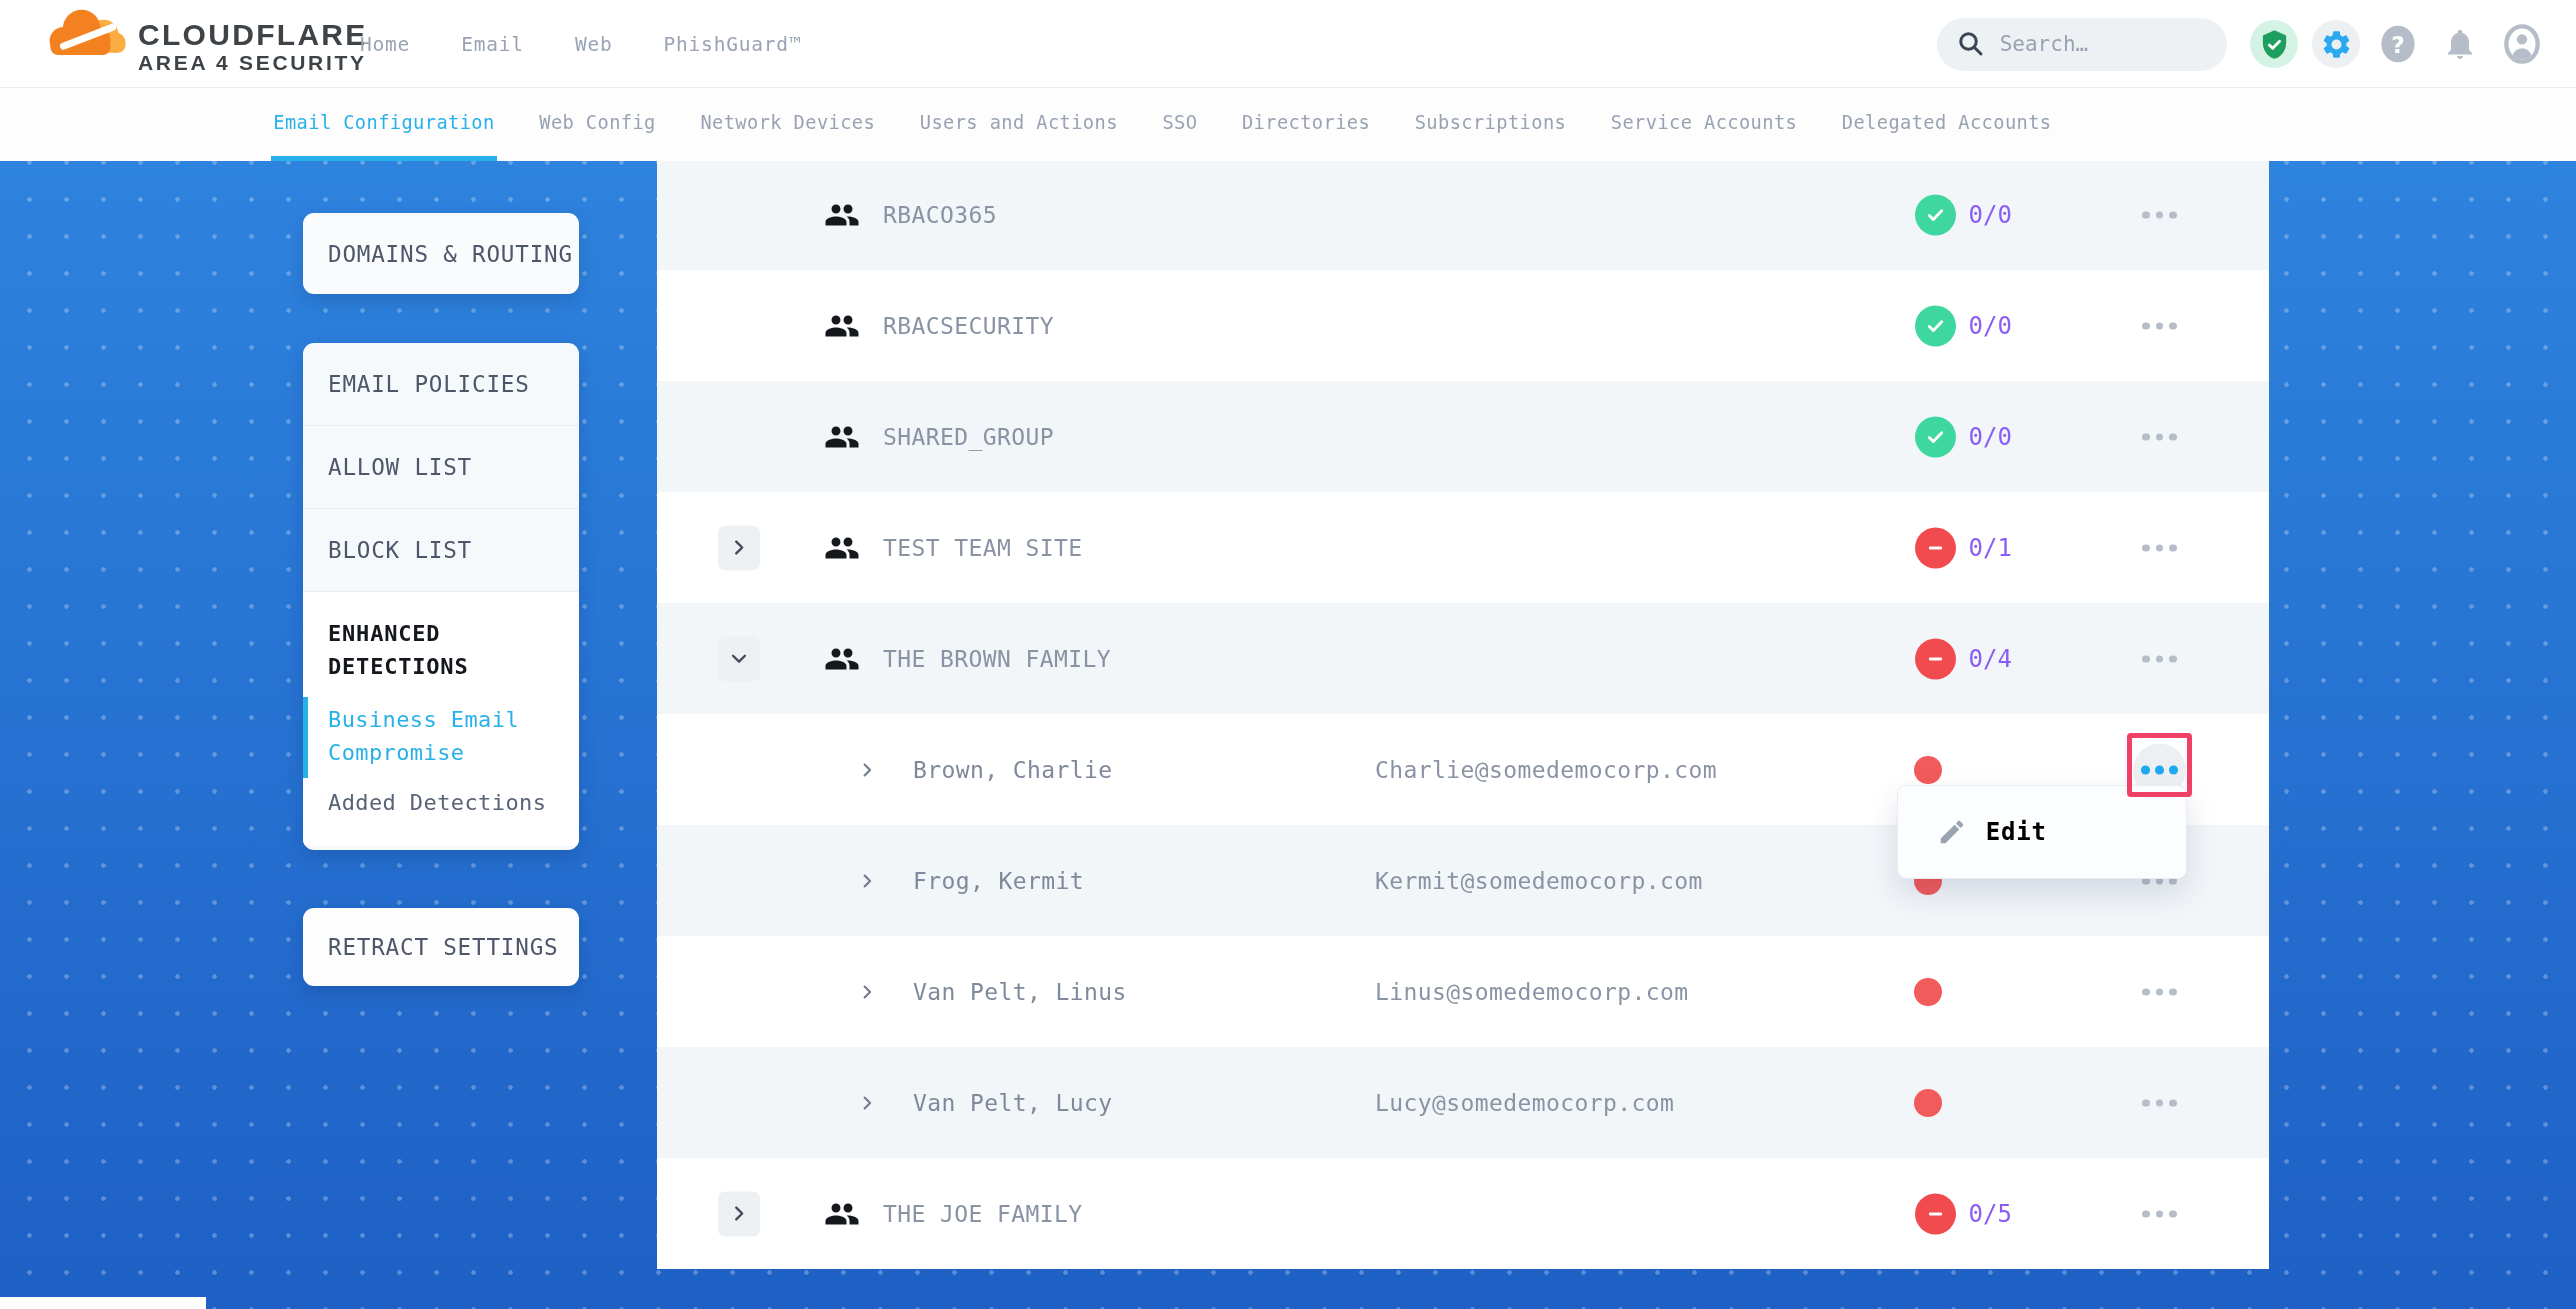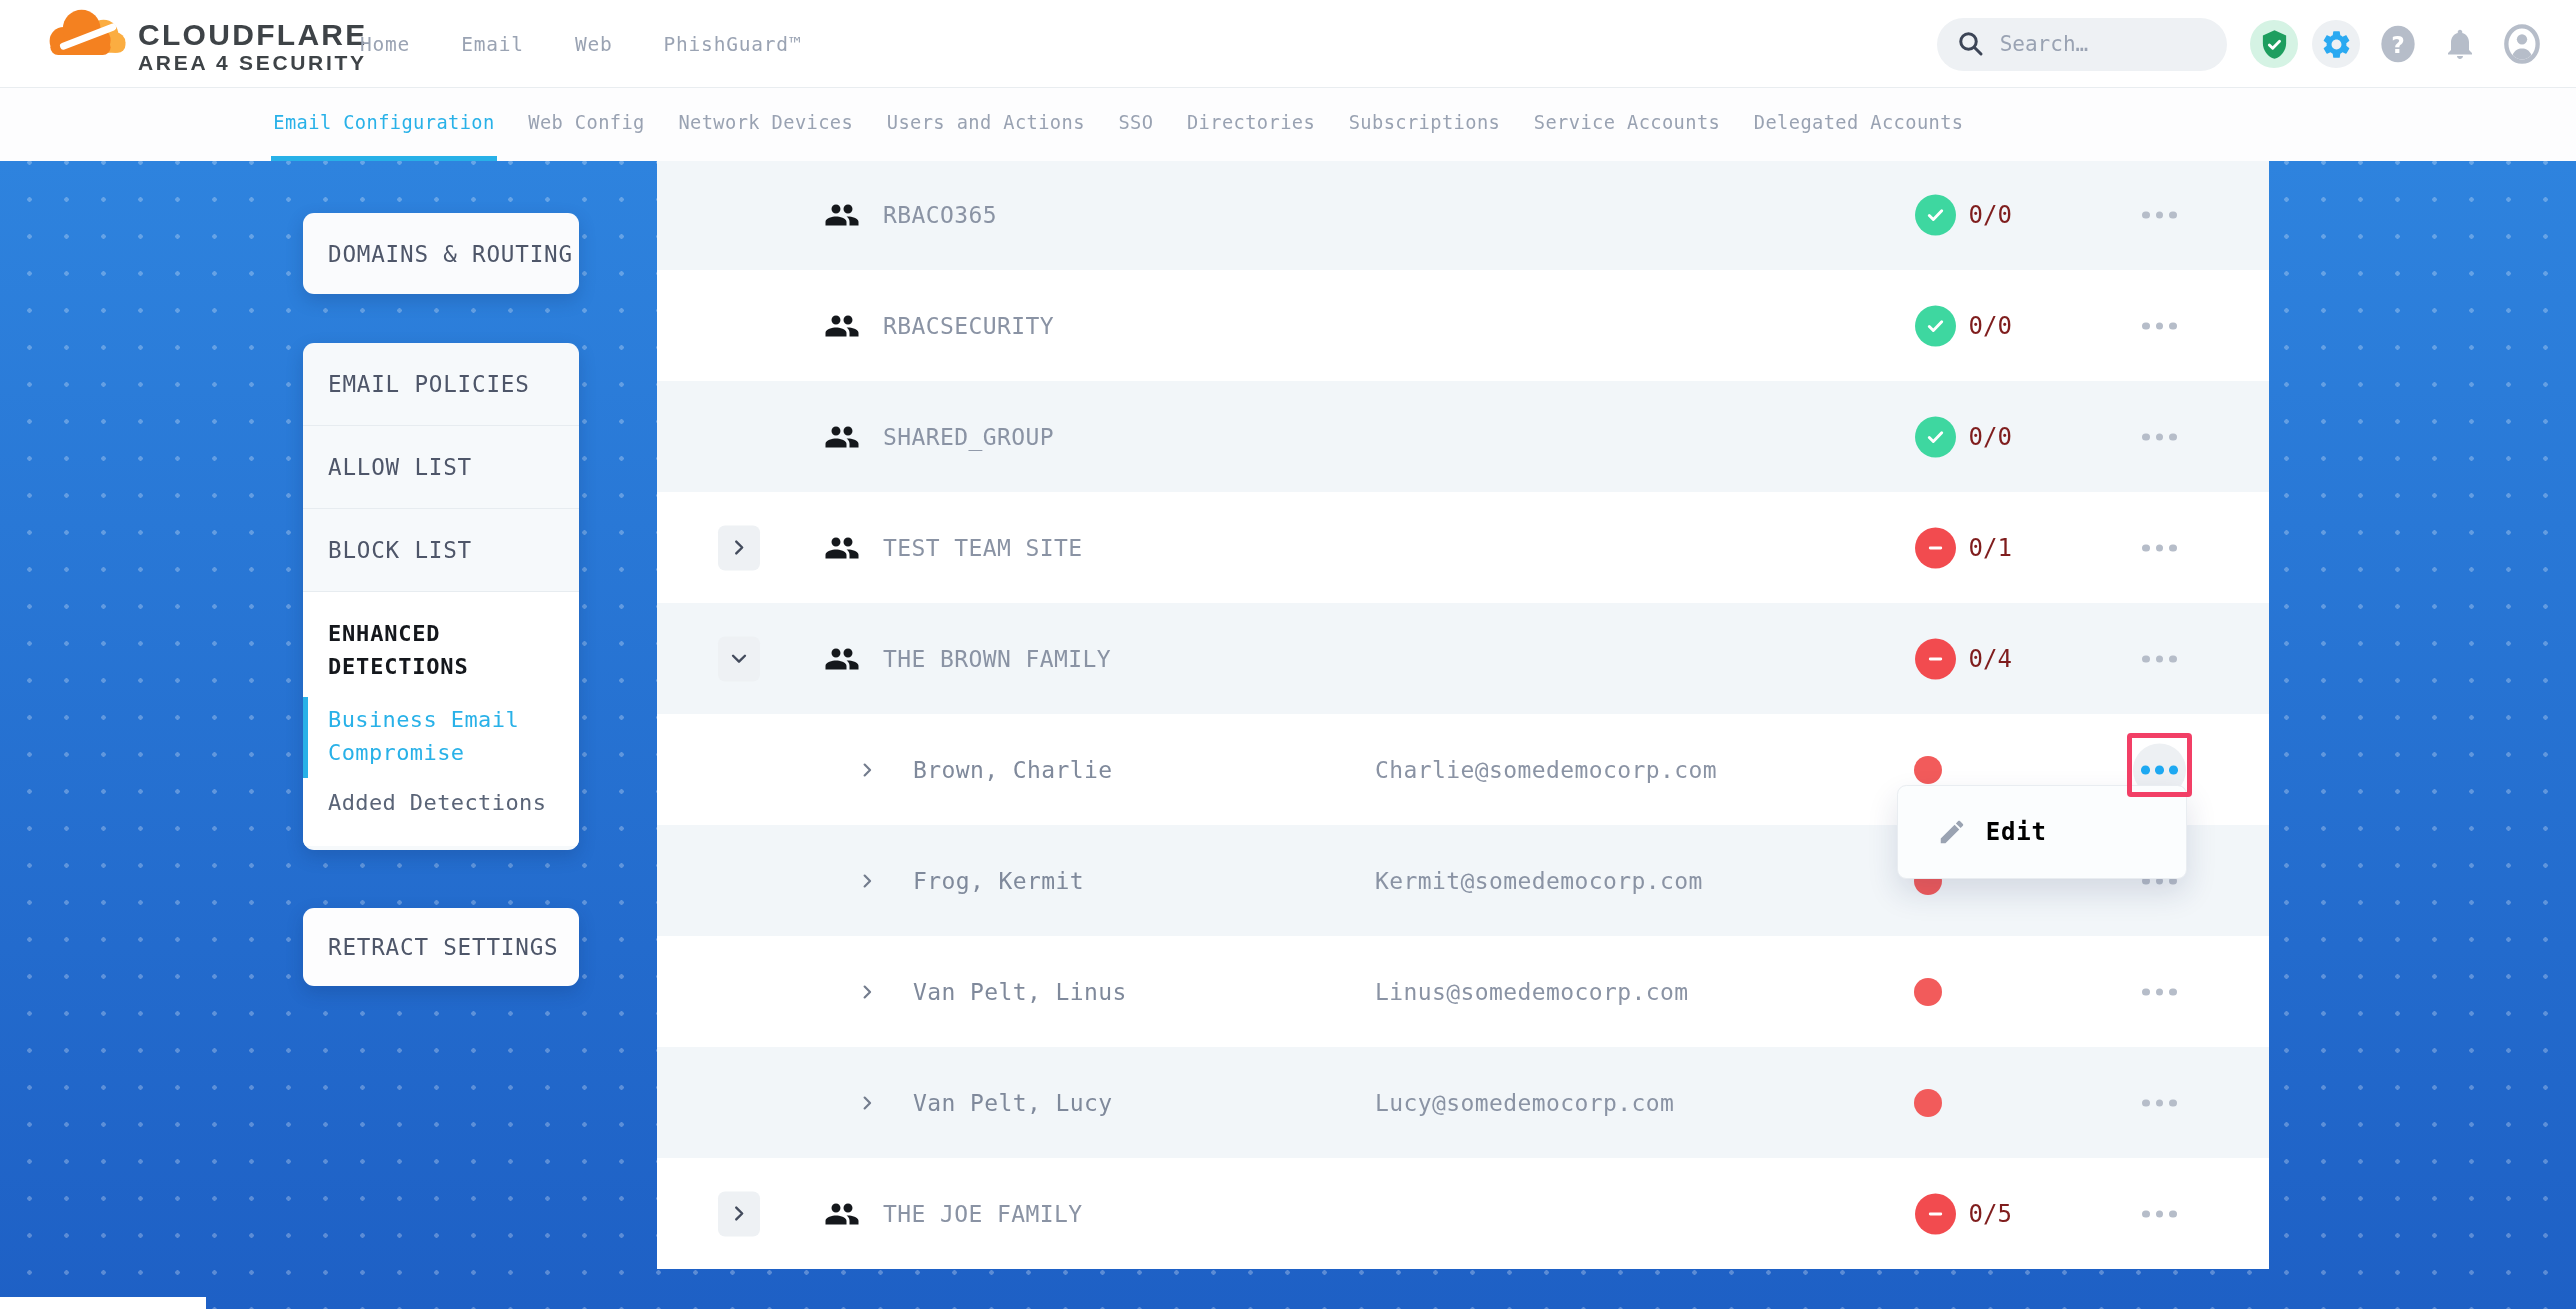--- a/index.html
+++ b/index.html
@@ -25,21 +25,21 @@
   .search-box input { flex:1; min-width:0; background:transparent; border:none; outline:none;
                       font-family:inherit; font-size:21px; color:#5a6375; }
   .search-box input::placeholder { color:#9aa3b3; }
   .badge-icons { display:flex; align-items:center; gap:14px; }
   .icon-chip { width:48px; height:48px; border-radius:50%; display:flex; align-items:center; justify-content:center; cursor:pointer; }
   .chip-shield { background:#d5f3e4; }
   .chip-gear   { background:#edf0f3; }
 
   
   .tabs-bar { position:absolute; left:0; top:88px; width:100%; height:73px; background:#fdfdfe;
-              display:flex; align-items:stretch; padding-left:271px; gap:29px; z-index:5; }
+              display:flex; align-items:stretch; padding-left:271px; gap:40px; z-index:5; }
   .tab { display:flex; align-items:center; font-size:18.7px; color:#99a2b2; letter-spacing:0.4px;
          border-bottom:5.4px solid transparent; padding:0 2.3px; cursor:pointer; white-space:nowrap; }
   .tab.active { color:var(--accent); border-bottom-color:var(--accent); }
 
   
   .content { position:absolute; left:0; top:161px; right:0; bottom:0;
              background:linear-gradient(180deg,var(--bg-top) 0%,var(--bg-bottom) 100%); }
   .content::before { content:""; position:absolute; inset:0;
              background-image:radial-gradient(var(--bg-dot) 2px, transparent 2.5px);
              background-size:37px 37px; background-position:11px 20px; }
@@ -77,21 +77,21 @@
                font-size:23px; color:#8a93a4; letter-spacing:0.4px; white-space:nowrap; }
   .row-label.user { left:256px; color:#7f899b; }
   .user-chevron { position:absolute; left:201px; top:50%; transform:translateY(-50%); color:#737c8d; }
   .row-email { position:absolute; left:718px; top:50%; transform:translateY(-50%);
                font-size:23px; color:#8a93a4; letter-spacing:0.4px; white-space:nowrap; }
   .badge-wrap { position:absolute; left:1258px; top:50%; transform:translateY(-50%);
                 display:flex; align-items:center; gap:12.5px; }
   .badge-circle { width:41px; height:41px; border-radius:50%; display:flex; align-items:center; justify-content:center; }
   .badge-circle.protected   { background:var(--green); }
   .badge-circle.unprotected { background:var(--red); }
-  .badge-count { font-size:24px; color:#7f1d1d; }
+  .badge-count { font-size:24px; color:#8b5cf6; }
   .status-dot { position:absolute; left:1257px; top:50%; transform:translateY(-50%);
                 width:28px; height:28px; border-radius:50%; background:var(--dot-red); }
   .dots-btn { position:absolute; left:1476px; top:50%; transform:translateY(-50%);
               width:53px; height:53px; border:none; border-radius:50%; background:transparent;
               display:flex; align-items:center; justify-content:center; gap:5.4px; cursor:pointer; }
   .dots-btn i { width:7.8px; height:7.8px; border-radius:50%; background:#b6bdc9; }
   .dots-btn.highlighted { background:#edf0f3; z-index:30; }
   .dots-btn.highlighted i { background:var(--blue-dots); width:8.6px; height:8.6px; }
 
   

